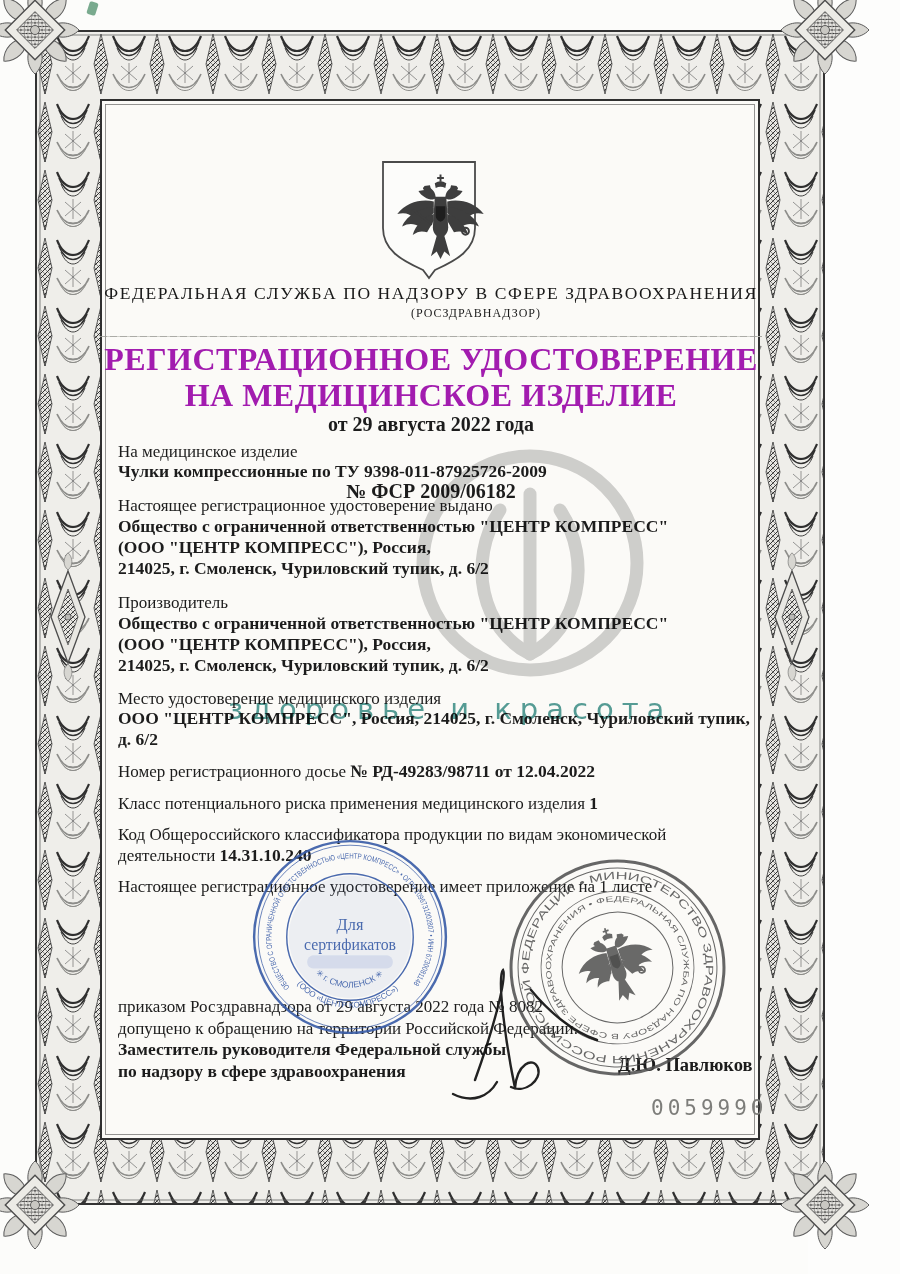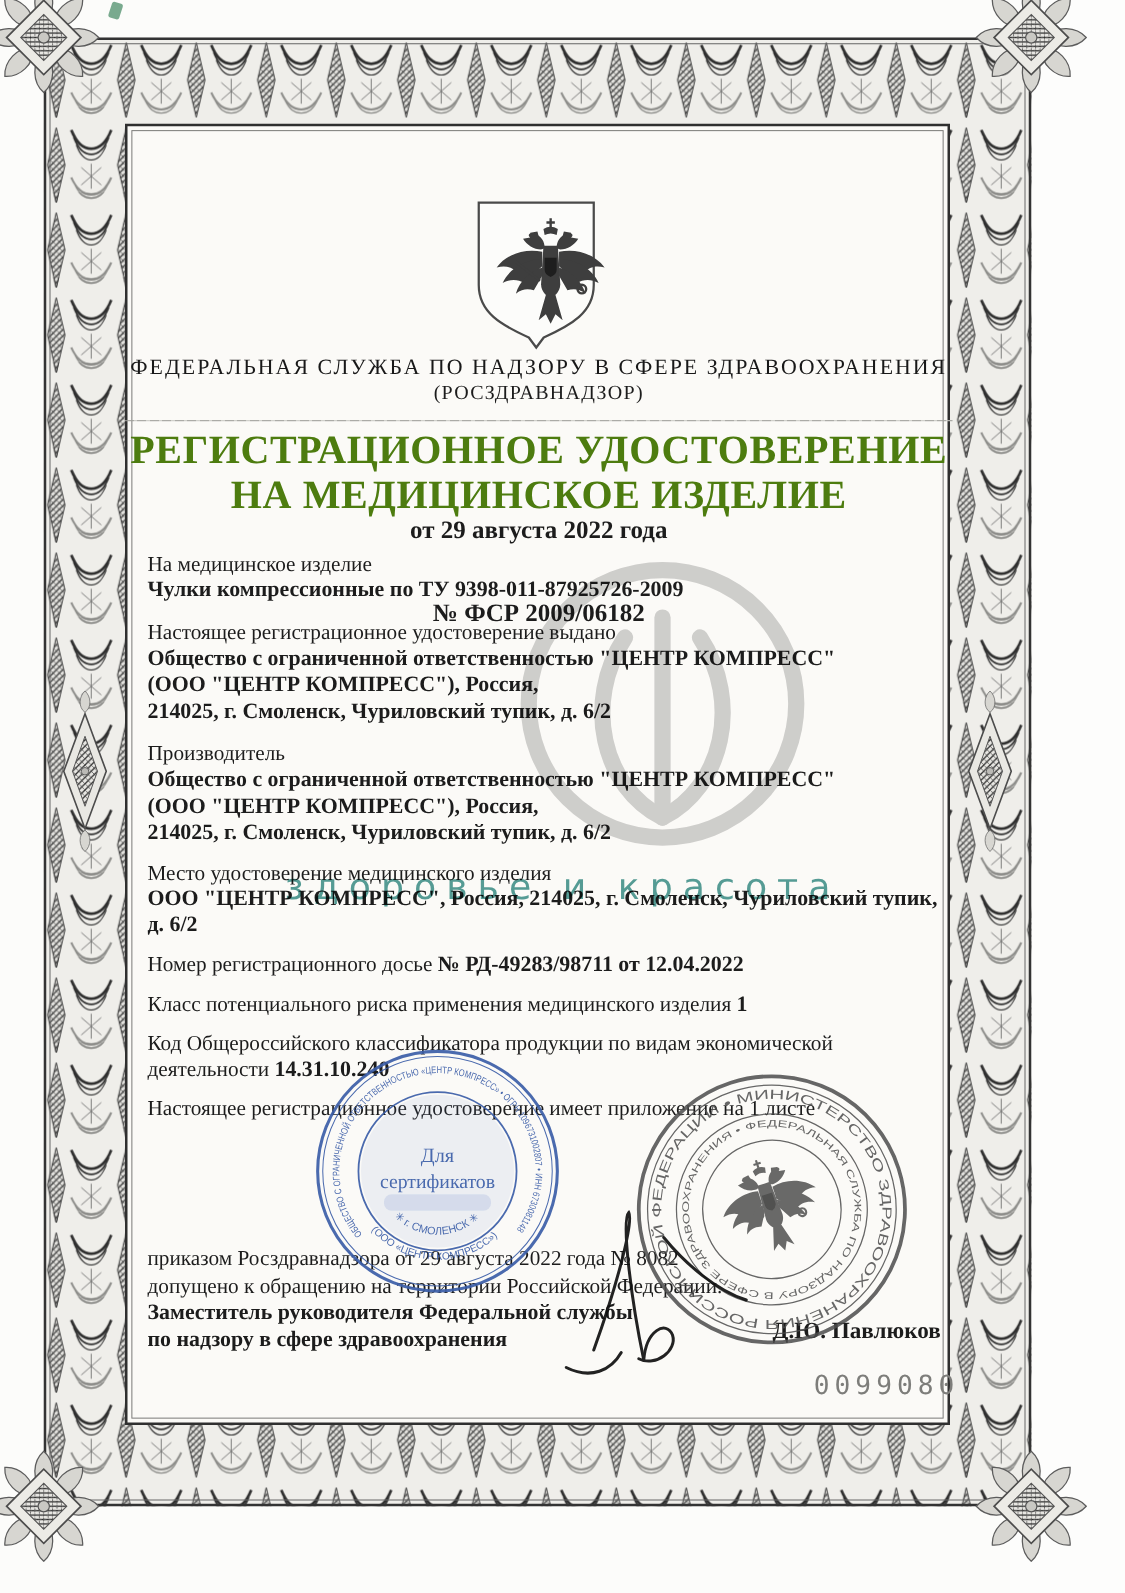--- a/index.html
+++ b/index.html
@@ -5,22 +5,22 @@
   html,body{margin:0;padding:0;}
   body{width:900px;height:1274px;background:#fdfdfc;font-family:"Liberation Serif","DejaVu Serif",serif;overflow:hidden;}
   .sheet{position:absolute;left:0;top:0;width:808px;height:1274px;background:#fcfcfa;}
   svg{display:block}
   .frame-svg{position:absolute;left:35px;top:30px;overflow:visible;z-index:1;}
   .content{position:absolute;left:0;top:0;width:900px;height:1274px;z-index:2;color:#1c1c1c;}
   .tline{position:absolute;left:100px;width:662px;text-align:center;}
   .bline{position:absolute;left:118px;width:648px;font-size:17px;line-height:21px;white-space:nowrap;}
   .bline b{font-size:17.5px;}
   .agency{font-size:17.5px;letter-spacing:1.6px;color:#181818;}
-  .agency2{font-size:16px;letter-spacing:1px;}
-  .doc-title{font-size:32px;font-weight:bold;letter-spacing:0.5px;color:#4d7c0f;}
+  .agency2{font-size:12px;letter-spacing:1px;margin-left:45px;}
+  .doc-title{font-size:32px;font-weight:bold;letter-spacing:0.5px;color:#a21caf;}
   .dateline{display:flex;justify-content:center;gap:44px;font-size:20px;font-weight:bold;flex-direction:column;}
   .sep{position:absolute;left:100px;top:336px;width:662px;height:1px;
        background:repeating-linear-gradient(90deg,#9d9d98 0 7px,#c8c8c3 7px 10px);opacity:.85;}
   .arms{position:absolute;left:368px;top:156px;z-index:2;}
   .stamp-blue{position:absolute;left:248px;top:835px;z-index:3;opacity:.92;}
   .seal{position:absolute;left:505px;top:855px;z-index:3;opacity:.85;}
   .signature{position:absolute;left:445px;top:960px;z-index:4;}
   .serial{position:absolute;left:651px;top:1096px;font-family:"DejaVu Sans Mono",monospace;
           font-size:21px;letter-spacing:4px;color:#7d7d7a;z-index:2;}
   .wm-logo{position:absolute;left:408px;top:442px;z-index:6;mix-blend-mode:multiply;opacity:.5;}
@@ -200,21 +200,21 @@
     <div class="bline" style="top:845px">
       <span>деятельности </span><b>14.31.10.240</b>
     </div>
     <div class="bline" style="top:876px">Настоящее регистрационное удостоверение имеет приложение на 1 листе</div>
 
     <div class="bline" style="top:996px">приказом Росздравнадзора от 29 августа 2022 года № 8082</div>
     <div class="bline" style="top:1018px">допущено к обращению на территории Российской Федерации.</div>
     <div class="bline" style="top:1039px"><b>Заместитель руководителя Федеральной службы</b></div>
     <div class="bline" style="top:1061px"><b>по надзору в сфере здравоохранения</b></div>
     <div class="signer-name">Д.Ю. Павлюков</div>
-    <div class="serial">0099080</div>
+    <div class="serial">0059990</div>
   </div>
 
   <svg class="stamp-blue" width="204" height="204" viewBox="0 0 200 200">
     <defs>
       <path id="bs1" d="M41,149.5 A77,77 0 1 1 159,149.5"></path>
       <path id="bs2" d="M43,140 A70,70 0 0 0 157,140"></path>
       <path id="bs3" d="M62,131 A48,48 0 0 0 138,131"></path>
     </defs>
     <g stroke="#3b5ea8" fill="none">
       <circle cx="100" cy="100" r="94" stroke-width="2.4"></circle>

